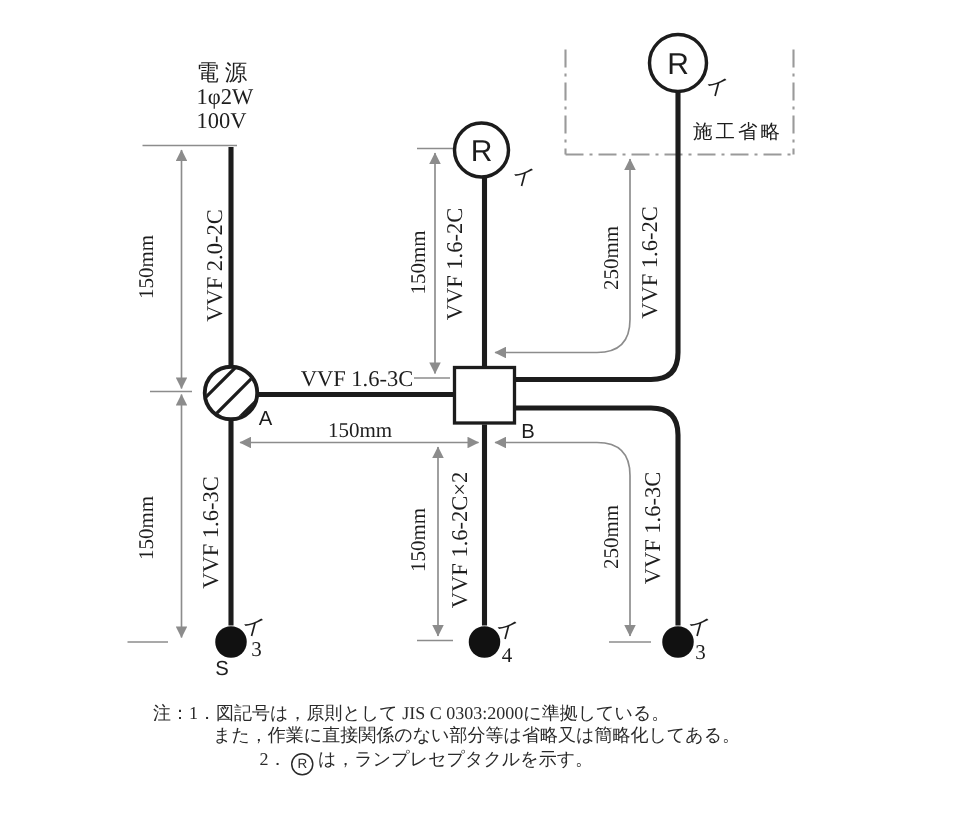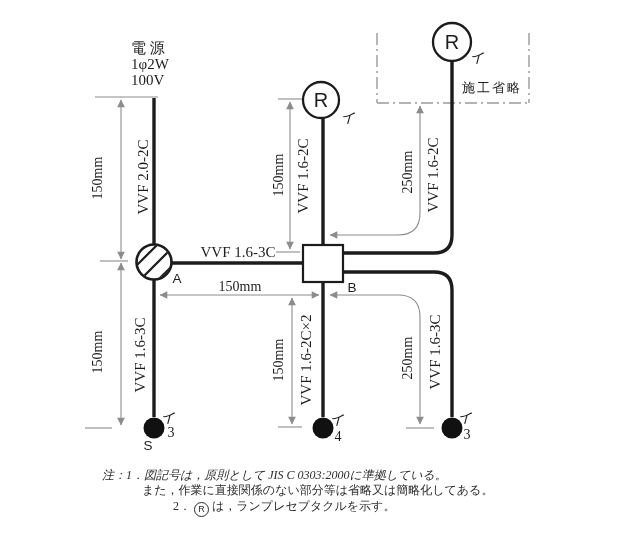--- a/index.html
+++ b/index.html
@@ -139,17 +139,17 @@
   </g>
 
   <g font-size="14" text-anchor="middle">
     <text x="171" y="437">3</text>
     <text x="338" y="441">4</text>
     <text x="467" y="439">3</text>
   </g>
 </svg>
 
 <div class="notes">
-  <div class="note-line" style="left:102px;top:468px;font-style:italic;">注：1．図記号は，原則として JIS C 0303:2000に準拠している。</div>
+  <div class="note-line" style="left:102px;top:468px;">注：1．図記号は，原則として JIS C 0303:2000に準拠している。</div>
   <div class="note-line" style="left:142px;top:483px;">また，作業に直接関係のない部分等は省略又は簡略化してある。</div>
   <div class="note-line" style="left:129px;top:499px;margin-left:44px;"><span>2．</span><span class="circled-r">R</span><span>は，ランプレセプタクルを示す。</span></div>
 </div>
 </div>
 
 </body></html>

